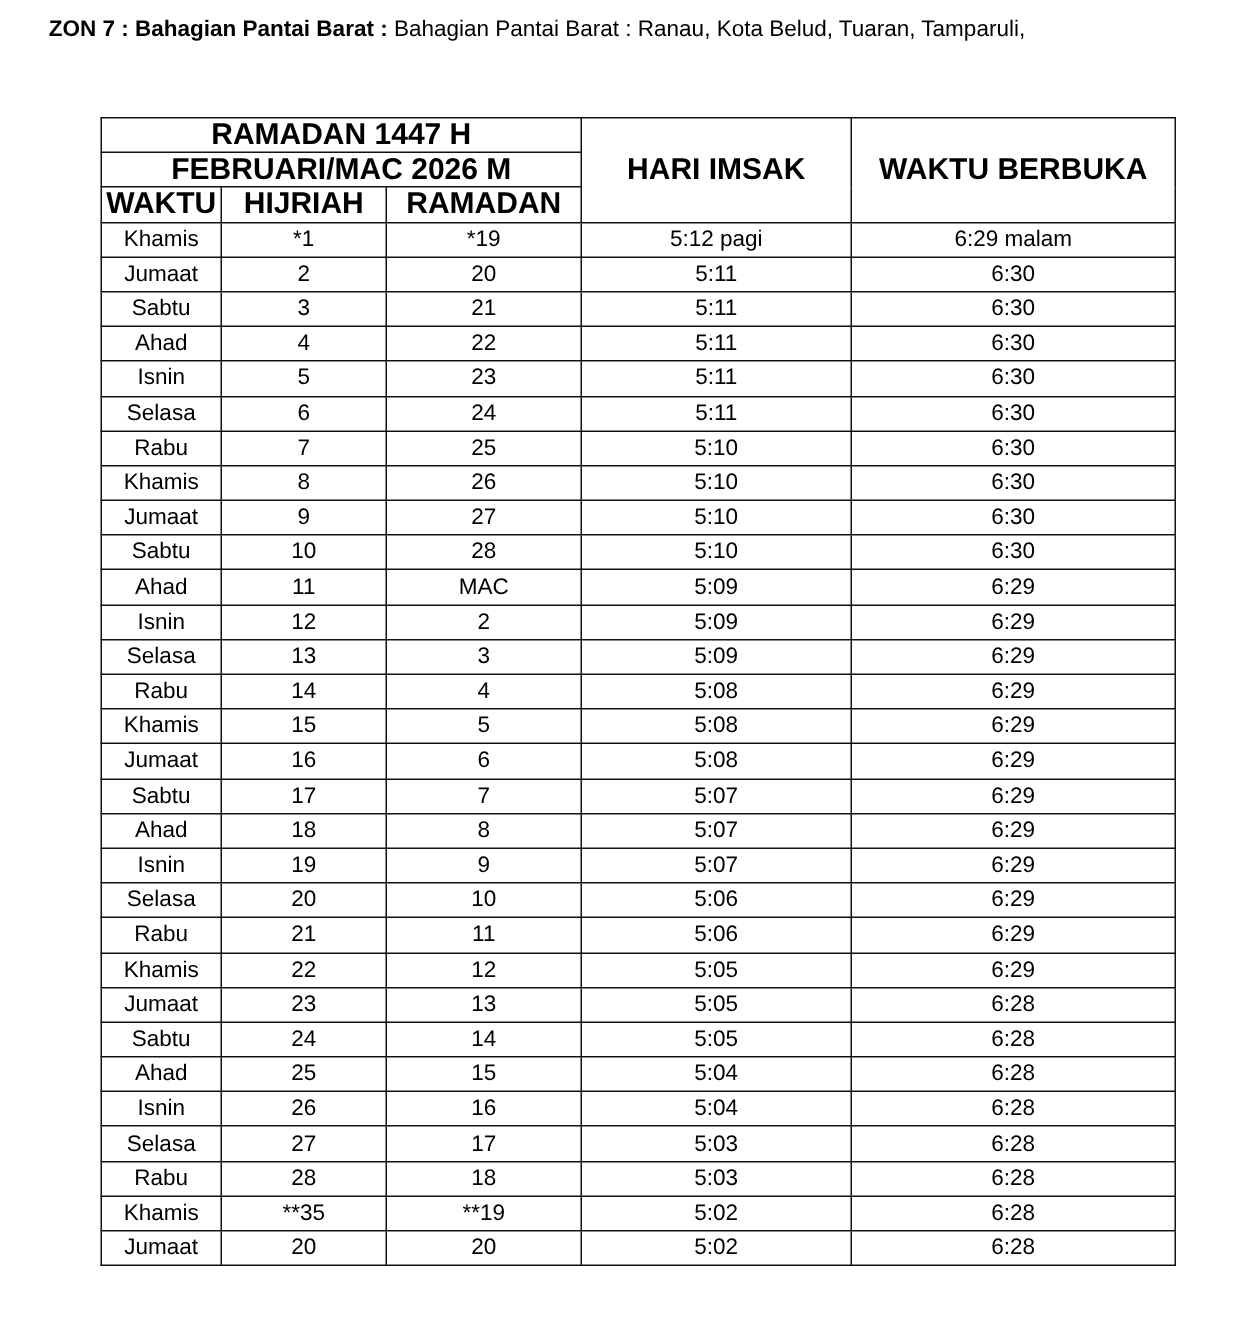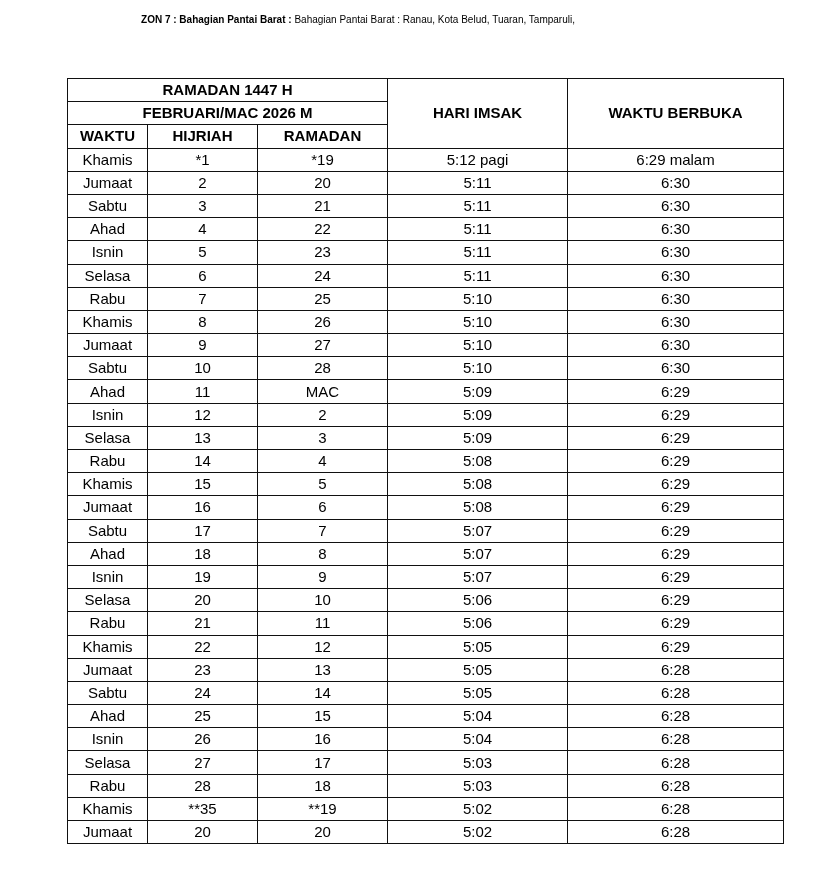--- a/index.html
+++ b/index.html
@@ -3,40 +3,40 @@
 <meta charset="utf-8">
 <style>
   html, body { margin: 0; padding: 0; background: #ffffff; }
   body {
     width: 825px; height: 886px; position: relative; overflow: hidden;
     font-family: "Liberation Sans", "DejaVu Sans", sans-serif;
     color: #000;
   }
   .heading {
     position: absolute; left: 0; top: 9px; width: 716px;
-    text-align: center; font-size: 10px; line-height: 21px;
+    text-align: center; font-size: 15px; line-height: 21px;
   }
   .heading b { font-weight: bold; }
   table.sched {
     position: absolute; left: 67px; top: 78px;
     border-collapse: collapse;
     table-layout: fixed;
     width: 716px;
     font-size: 15px;
   }
   table.sched td, table.sched th {
     border: 1.5px solid #111;
     text-align: center;
     padding: 0;
     height: 22.2px;
     line-height: 20px;
     overflow: hidden;
     white-space: nowrap;
   }
-  table.sched th { font-weight: bold; font-size: 15px; }
+  table.sched th { font-weight: bold; font-size: 20px; }
   col.c-hari { width: 80px; }
   col.c-hij { width: 110px; }
   col.c-mil { width: 130px; }
   col.c-imsak { width: 180px; }
   col.c-buka { width: 216px; }
   table.sched tbody td { height: 22.2px; }
 </style>
 </head>
 <body>
 

